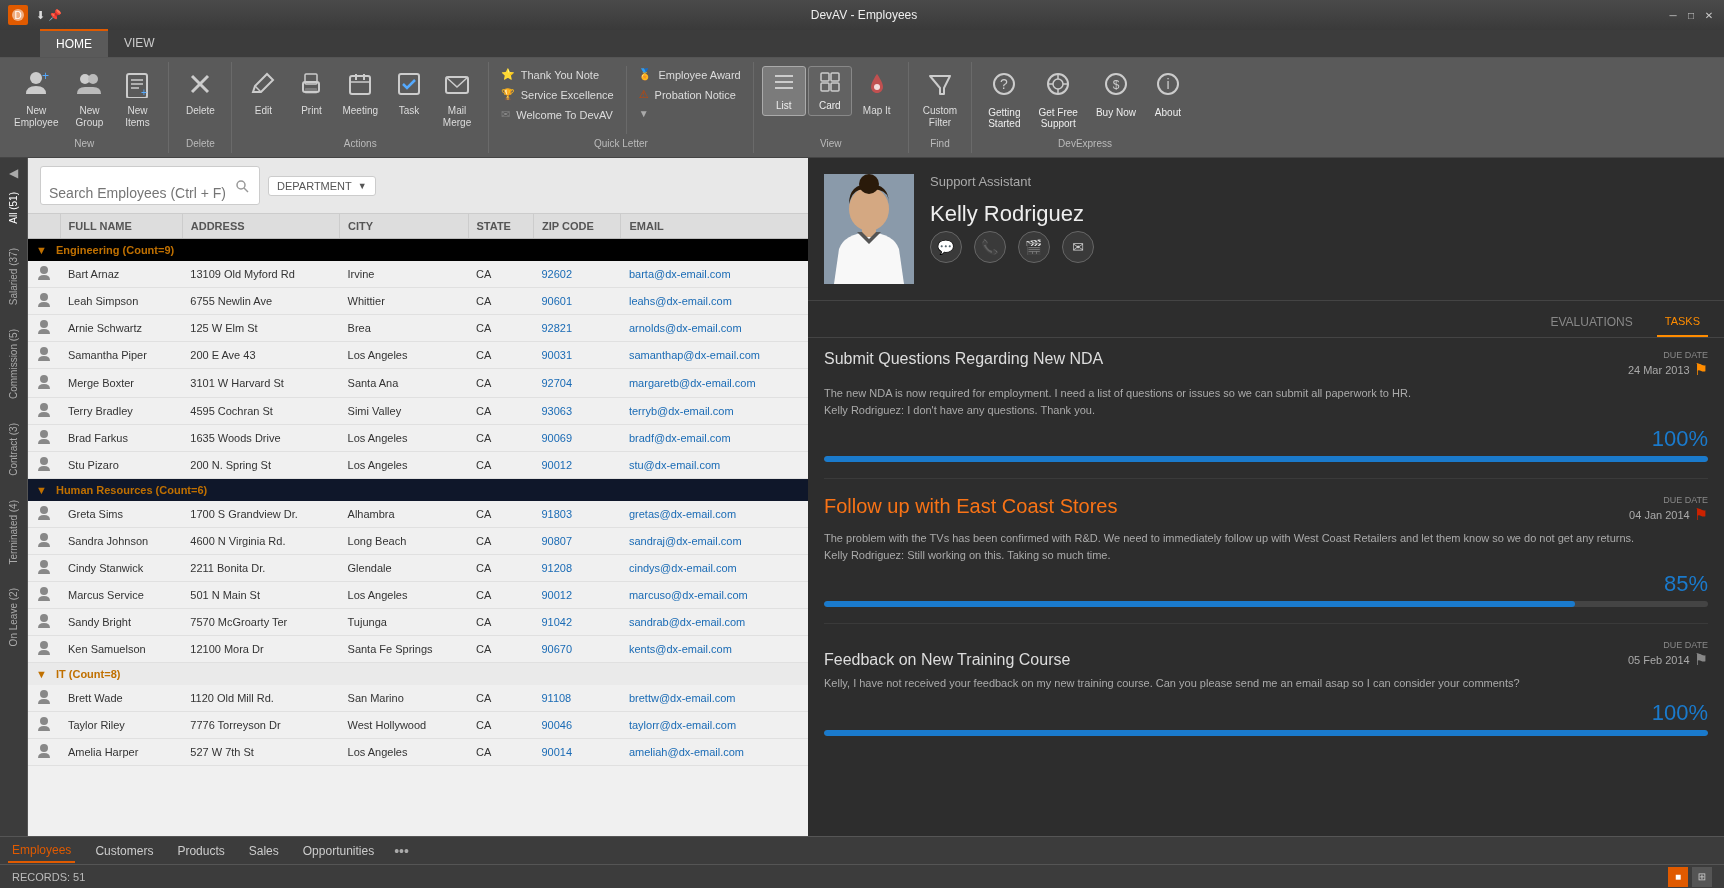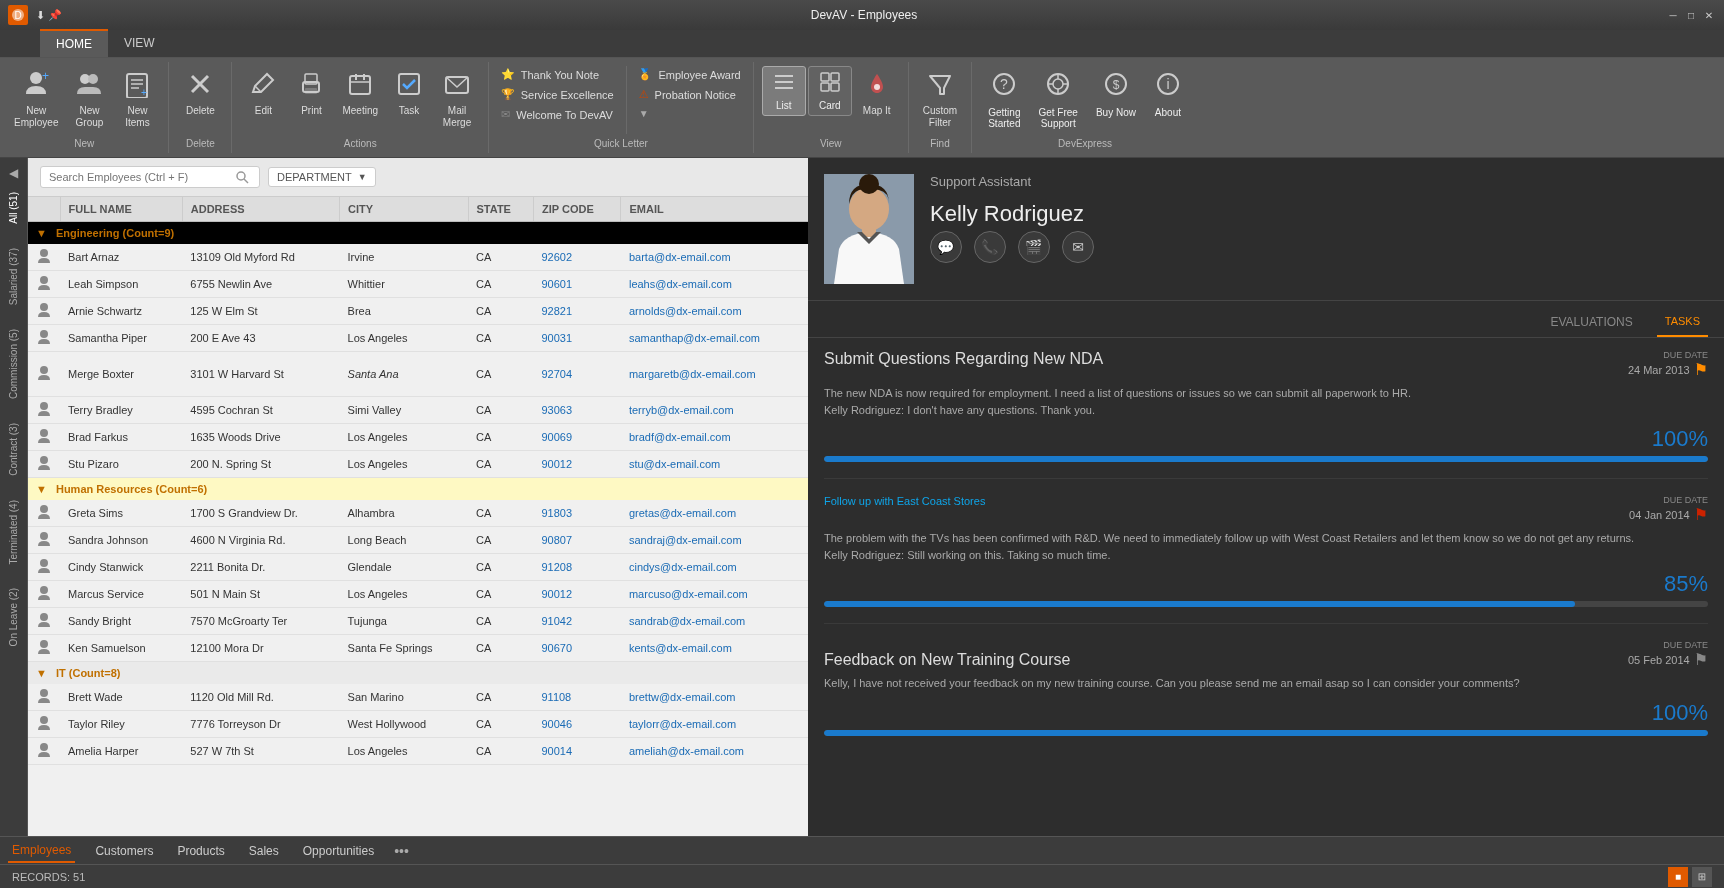--- a/index.html
+++ b/index.html
@@ -122,24 +122,25 @@
       background: #fff;
       border: 1px solid #ccc;
       border-radius: 3px;
       padding: 3px 8px;
       gap: 6px;
       width: 220px;
     }
     .search-box input {
       border: none;
       outline: none;
-      font-size: 11px;
+      font-size: 14px;
       width: 180px;
       background: transparent;
       color: #333;
+      margin-top: 15px;
     }
     .dept-filter {
       display: flex;
       align-items: center;
       background: #fff;
       border: 1px solid #ccc;
       border-radius: 3px;
       padding: 3px 8px;
       gap: 6px;
       font-size: 11px;
@@ -565,21 +566,21 @@
     </tr>
             <tr style="border-bottom: 1px solid rgb(224, 224, 224); cursor: pointer;">
       <td style="padding:4px 8px; text-align:center;">
         <svg width="16" height="16" viewBox="0 0 16 16">
                   <circle cx="8" cy="5" r="4" fill="#888"></circle>
                   <path d="M2 15 Q2 10 8 10 Q14 10 14 15" fill="#888"></path>
                 </svg>
       </td>
       <td style="padding:4px 8px; color:#333;">Merge Boxter</td>
       <td style="padding:4px 8px; color:#333;">3101 W Harvard St</td>
-      <td style="padding:16px 8px; color:#333;font-style:italic;">Santa Ana</td>
+      <td style="padding:8px 8px; color:#333;">Santa Ana</td>
       <td style="padding:4px 8px; color:#333;">CA</td>
       <td style="padding:4px 8px;"><a class="emp-link" style="color:#1a6bb5; text-decoration:none;" href="#">92704</a></td>
       <td style="padding:4px 8px;"><a class="emp-link" style="color:#1a6bb5; text-decoration:none;" href="#">margaretb@dx-email.com</a></td>
     </tr>
             <tr style="border-bottom: 1px solid rgb(224, 224, 224); cursor: pointer;">
       <td style="padding:4px 8px; text-align:center;">
         <svg width="16" height="16" viewBox="0 0 16 16">
                   <circle cx="8" cy="5" r="4" fill="#888"></circle>
                   <path d="M2 15 Q2 10 8 10 Q14 10 14 15" fill="#888"></path>
                 </svg>
@@ -612,21 +613,21 @@
                   <path d="M2 15 Q2 10 8 10 Q14 10 14 15" fill="#888"></path>
                 </svg>
       </td>
       <td style="padding:4px 8px; color:#333;">Stu Pizaro</td>
       <td style="padding:4px 8px; color:#333;">200 N. Spring St</td>
       <td style="padding:4px 8px; color:#333;">Los Angeles</td>
       <td style="padding:4px 8px; color:#333;">CA</td>
       <td style="padding:4px 8px;"><a class="emp-link" style="color:#1a6bb5; text-decoration:none;" href="#">90012</a></td>
       <td style="padding:4px 8px;"><a class="emp-link" style="color:#1a6bb5; text-decoration:none;" href="#">stu@dx-email.com</a></td>
     </tr>
-            <tr style="background: #fef9c3;">
+            <tr style="background: #0f172a;">
               <td colspan="7" style="padding:5px 8px; font-weight:bold; color:#c07000; font-size:11px;">
     <span style="color:#c07000; cursor:pointer;">▼</span>
     <span style="margin-left:6px;">Human Resources (Count=6)</span>
   </td>
             </tr>
             <tr style="border-bottom: 1px solid rgb(224, 224, 224); cursor: pointer;">
       <td style="padding:4px 8px; text-align:center;">
         <svg width="16" height="16" viewBox="0 0 16 16">
                   <circle cx="8" cy="5" r="4" fill="#888"></circle>
                   <path d="M2 15 Q2 10 8 10 Q14 10 14 15" fill="#888"></path>
@@ -816,21 +817,21 @@
         </div>
         <div style="font-size:11px; color:#aaa; line-height:1.5; margin-bottom:8px;">The new NDA is now required for employment. I need a list of questions or issues so we can submit all paperwork to HR.<br>Kelly Rodriguez: I don't have any questions. Thank you.</div>
         <div style="text-align:right; font-size:22px; color:#1a7acc; font-weight:300; margin-bottom:4px;">100%</div>
         <div style="height:6px; background:#444; border-radius:3px; overflow:hidden;">
           <div style="height:100%; width:100%; background:#1a7acc; border-radius:3px;"></div>
         </div>
       </div>
 
       <div style="margin-bottom:16px; padding-bottom:16px; border-bottom:1px solid #3a3a3a;">
         <div style="display:flex; justify-content:space-between; align-items:flex-start; margin-bottom:6px;">
-          <div style="font-size:11px; color:#0ea5e9; font-weight:300;">Follow up with East Coast Stores</div>
+          <div style="font-size:20px; color:#f97316; font-weight:300;">Follow up with East Coast Stores</div>
           <div style="text-align:right;">
             <div style="font-size:9px; color:#888;">DUE DATE</div>
             <div style="display:flex; align-items:center; gap:4px;">
               <span style="font-size:11px; color:#aaa;">04 Jan 2014</span>
               <span style="color:#cc2200; font-size:16px;">⚑</span>
             </div>
           </div>
         </div>
         <div style="font-size:11px; color:#aaa; line-height:1.5; margin-bottom:8px;">The problem with the TVs has been confirmed with R&amp;D. We need to immediately follow up with West Coast Retailers and let them know so we do not get any returns.<br>Kelly Rodriguez: Still working on this. Taking so much time.</div>
         <div style="text-align:right; font-size:22px; color:#1a7acc; font-weight:300; margin-bottom:4px;">85%</div>

